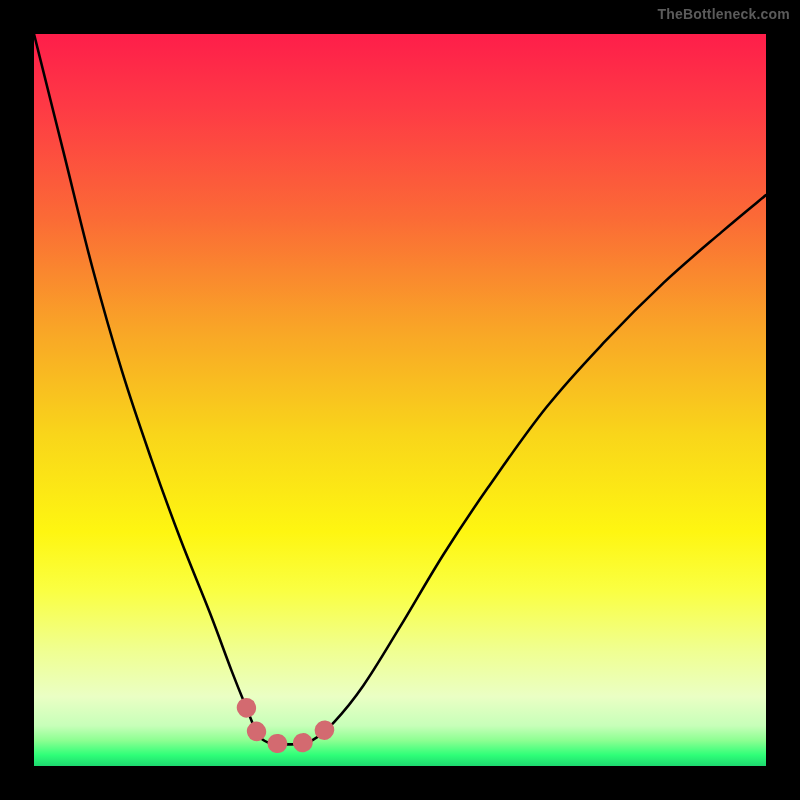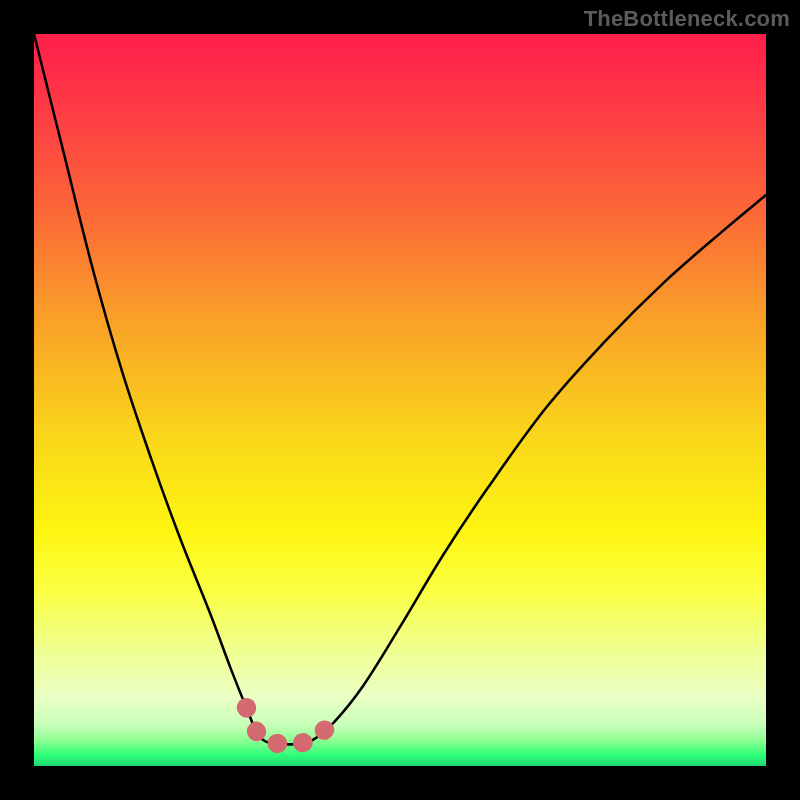--- a/index.html
+++ b/index.html
@@ -17,21 +17,21 @@
     top: 0;
     width: 800px;
     height: 800px;
     background: #000;
   }
   .watermark {
     position: absolute;
     top: 6px;
     right: 10px;
     color: #5b5b5b;
-    font-size: 22px;
+    font-size: 14px;
     font-weight: 600;
     letter-spacing: 0.2px;
     z-index: 5;
   }
   .plot-area {
     position: absolute;
     left: 34px;
     top: 34px;
     width: 732px;
     height: 732px;

